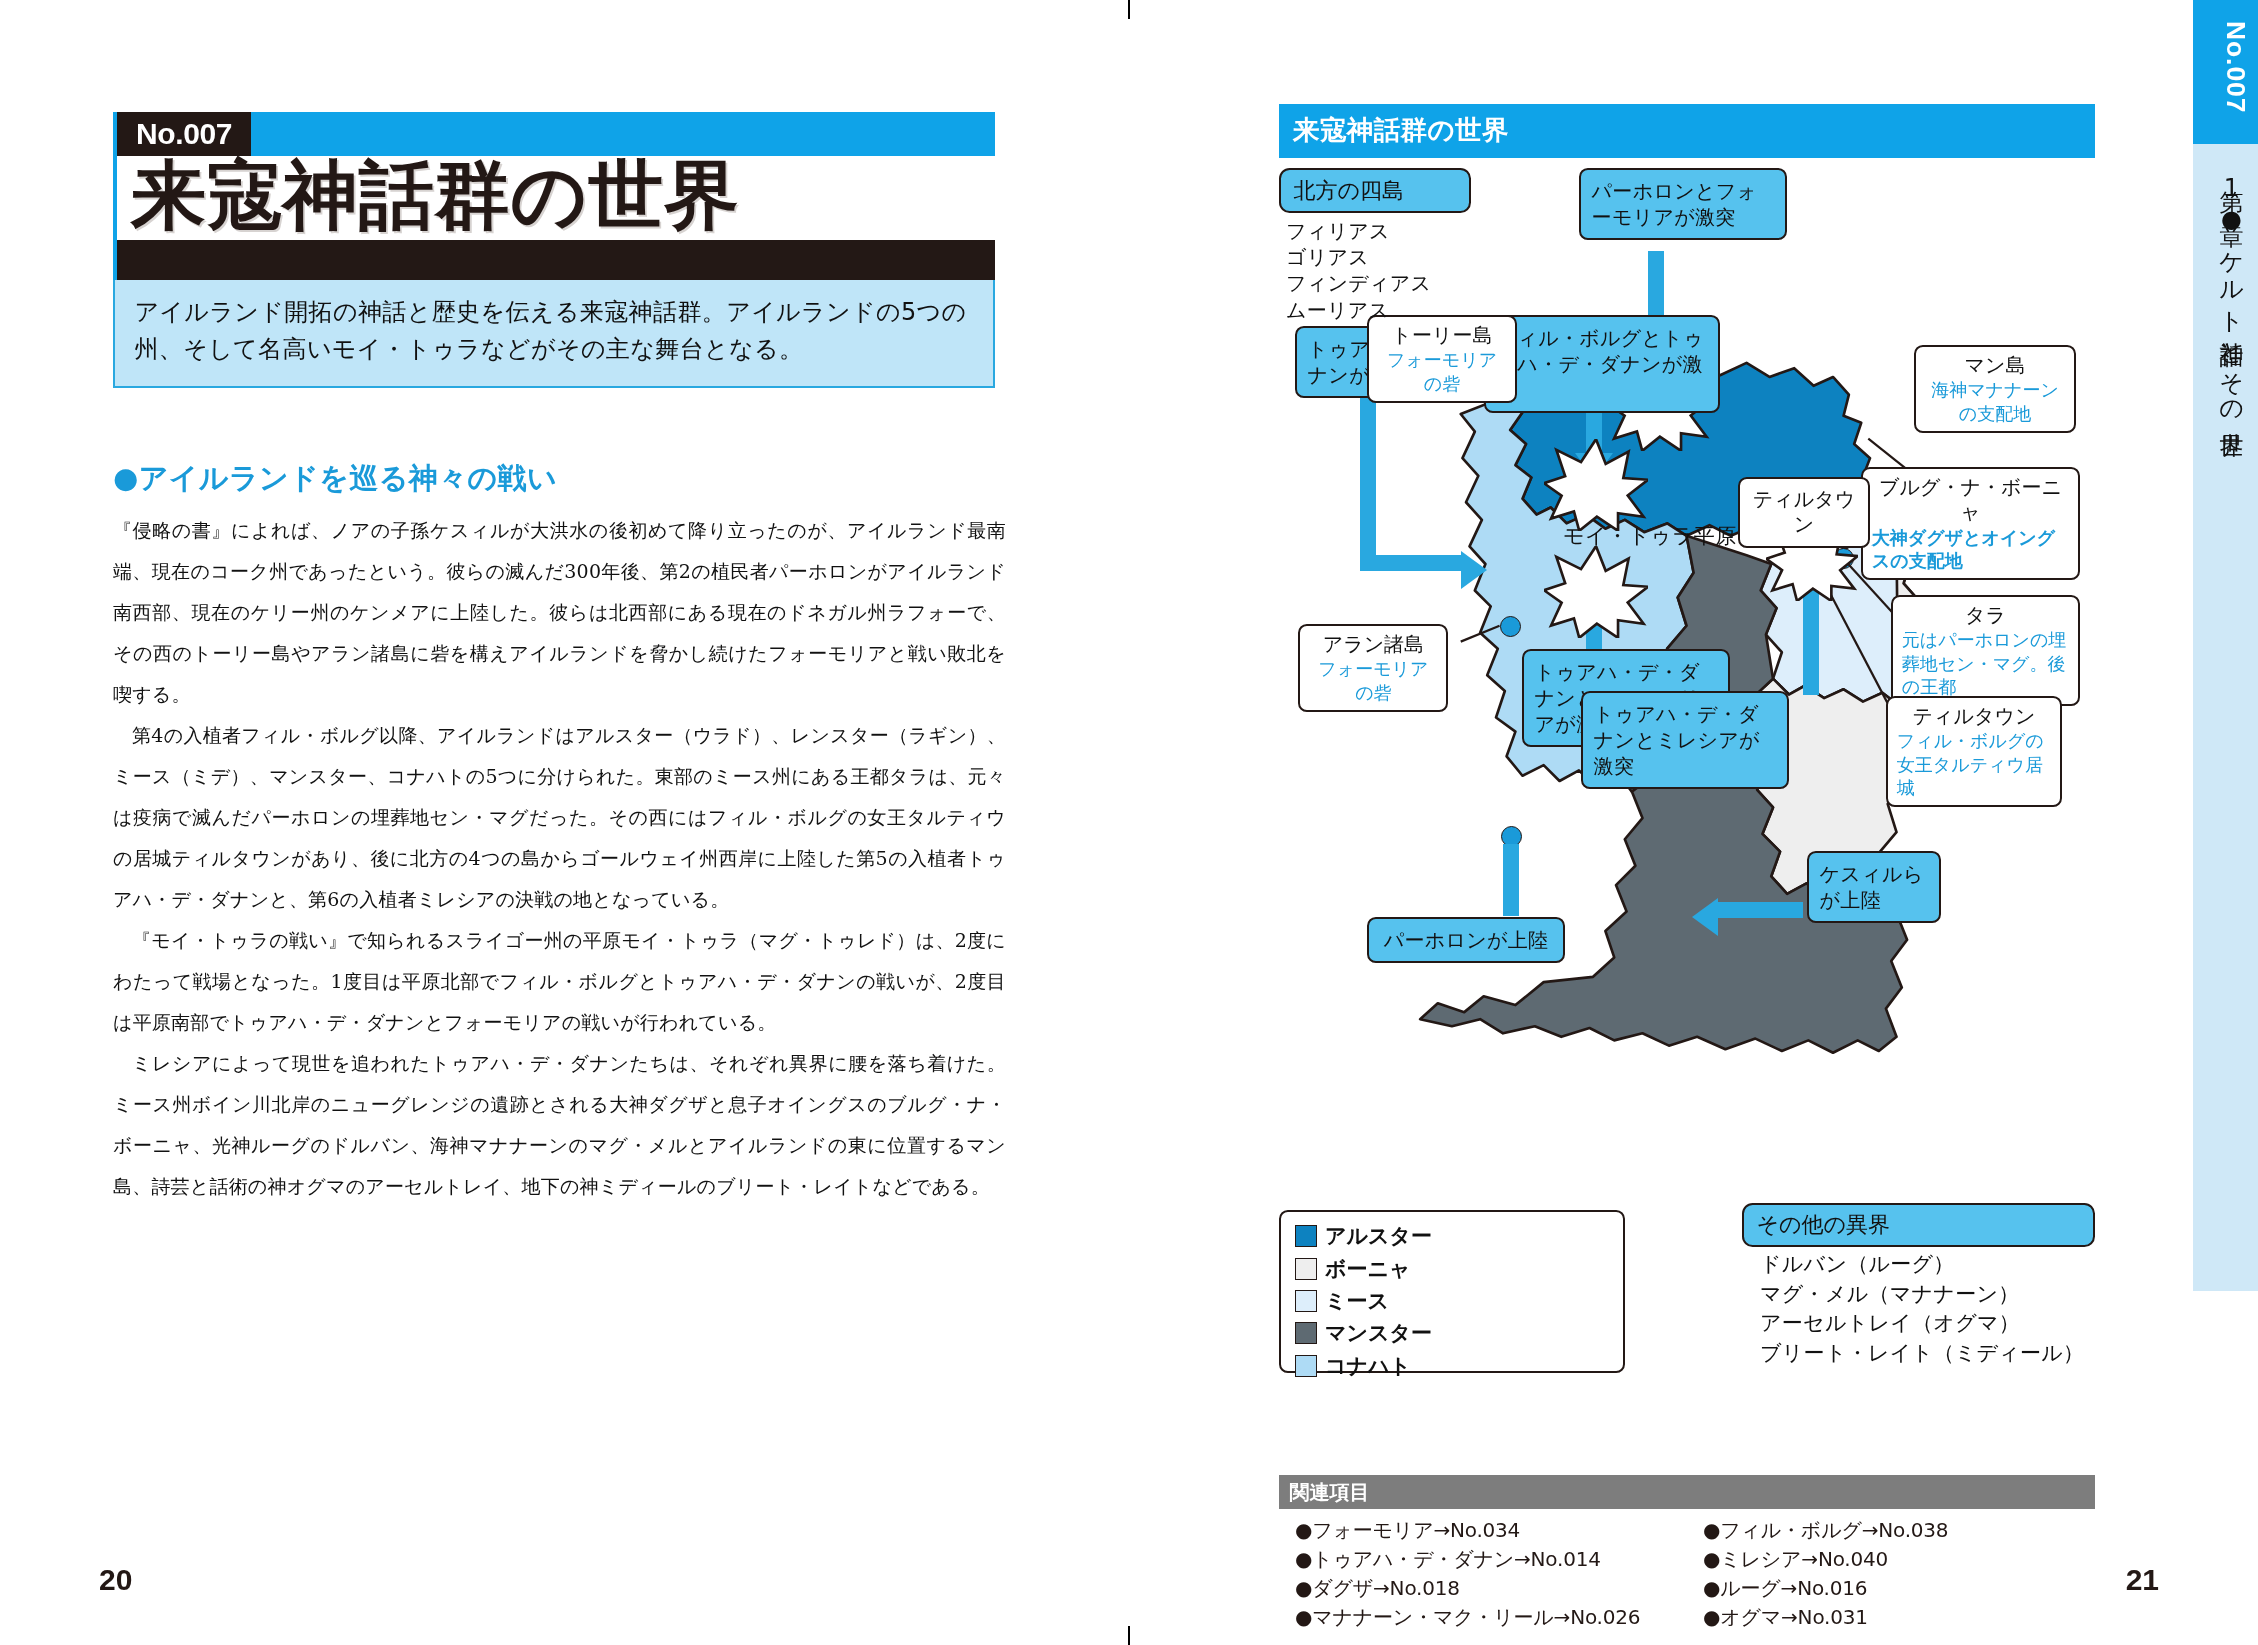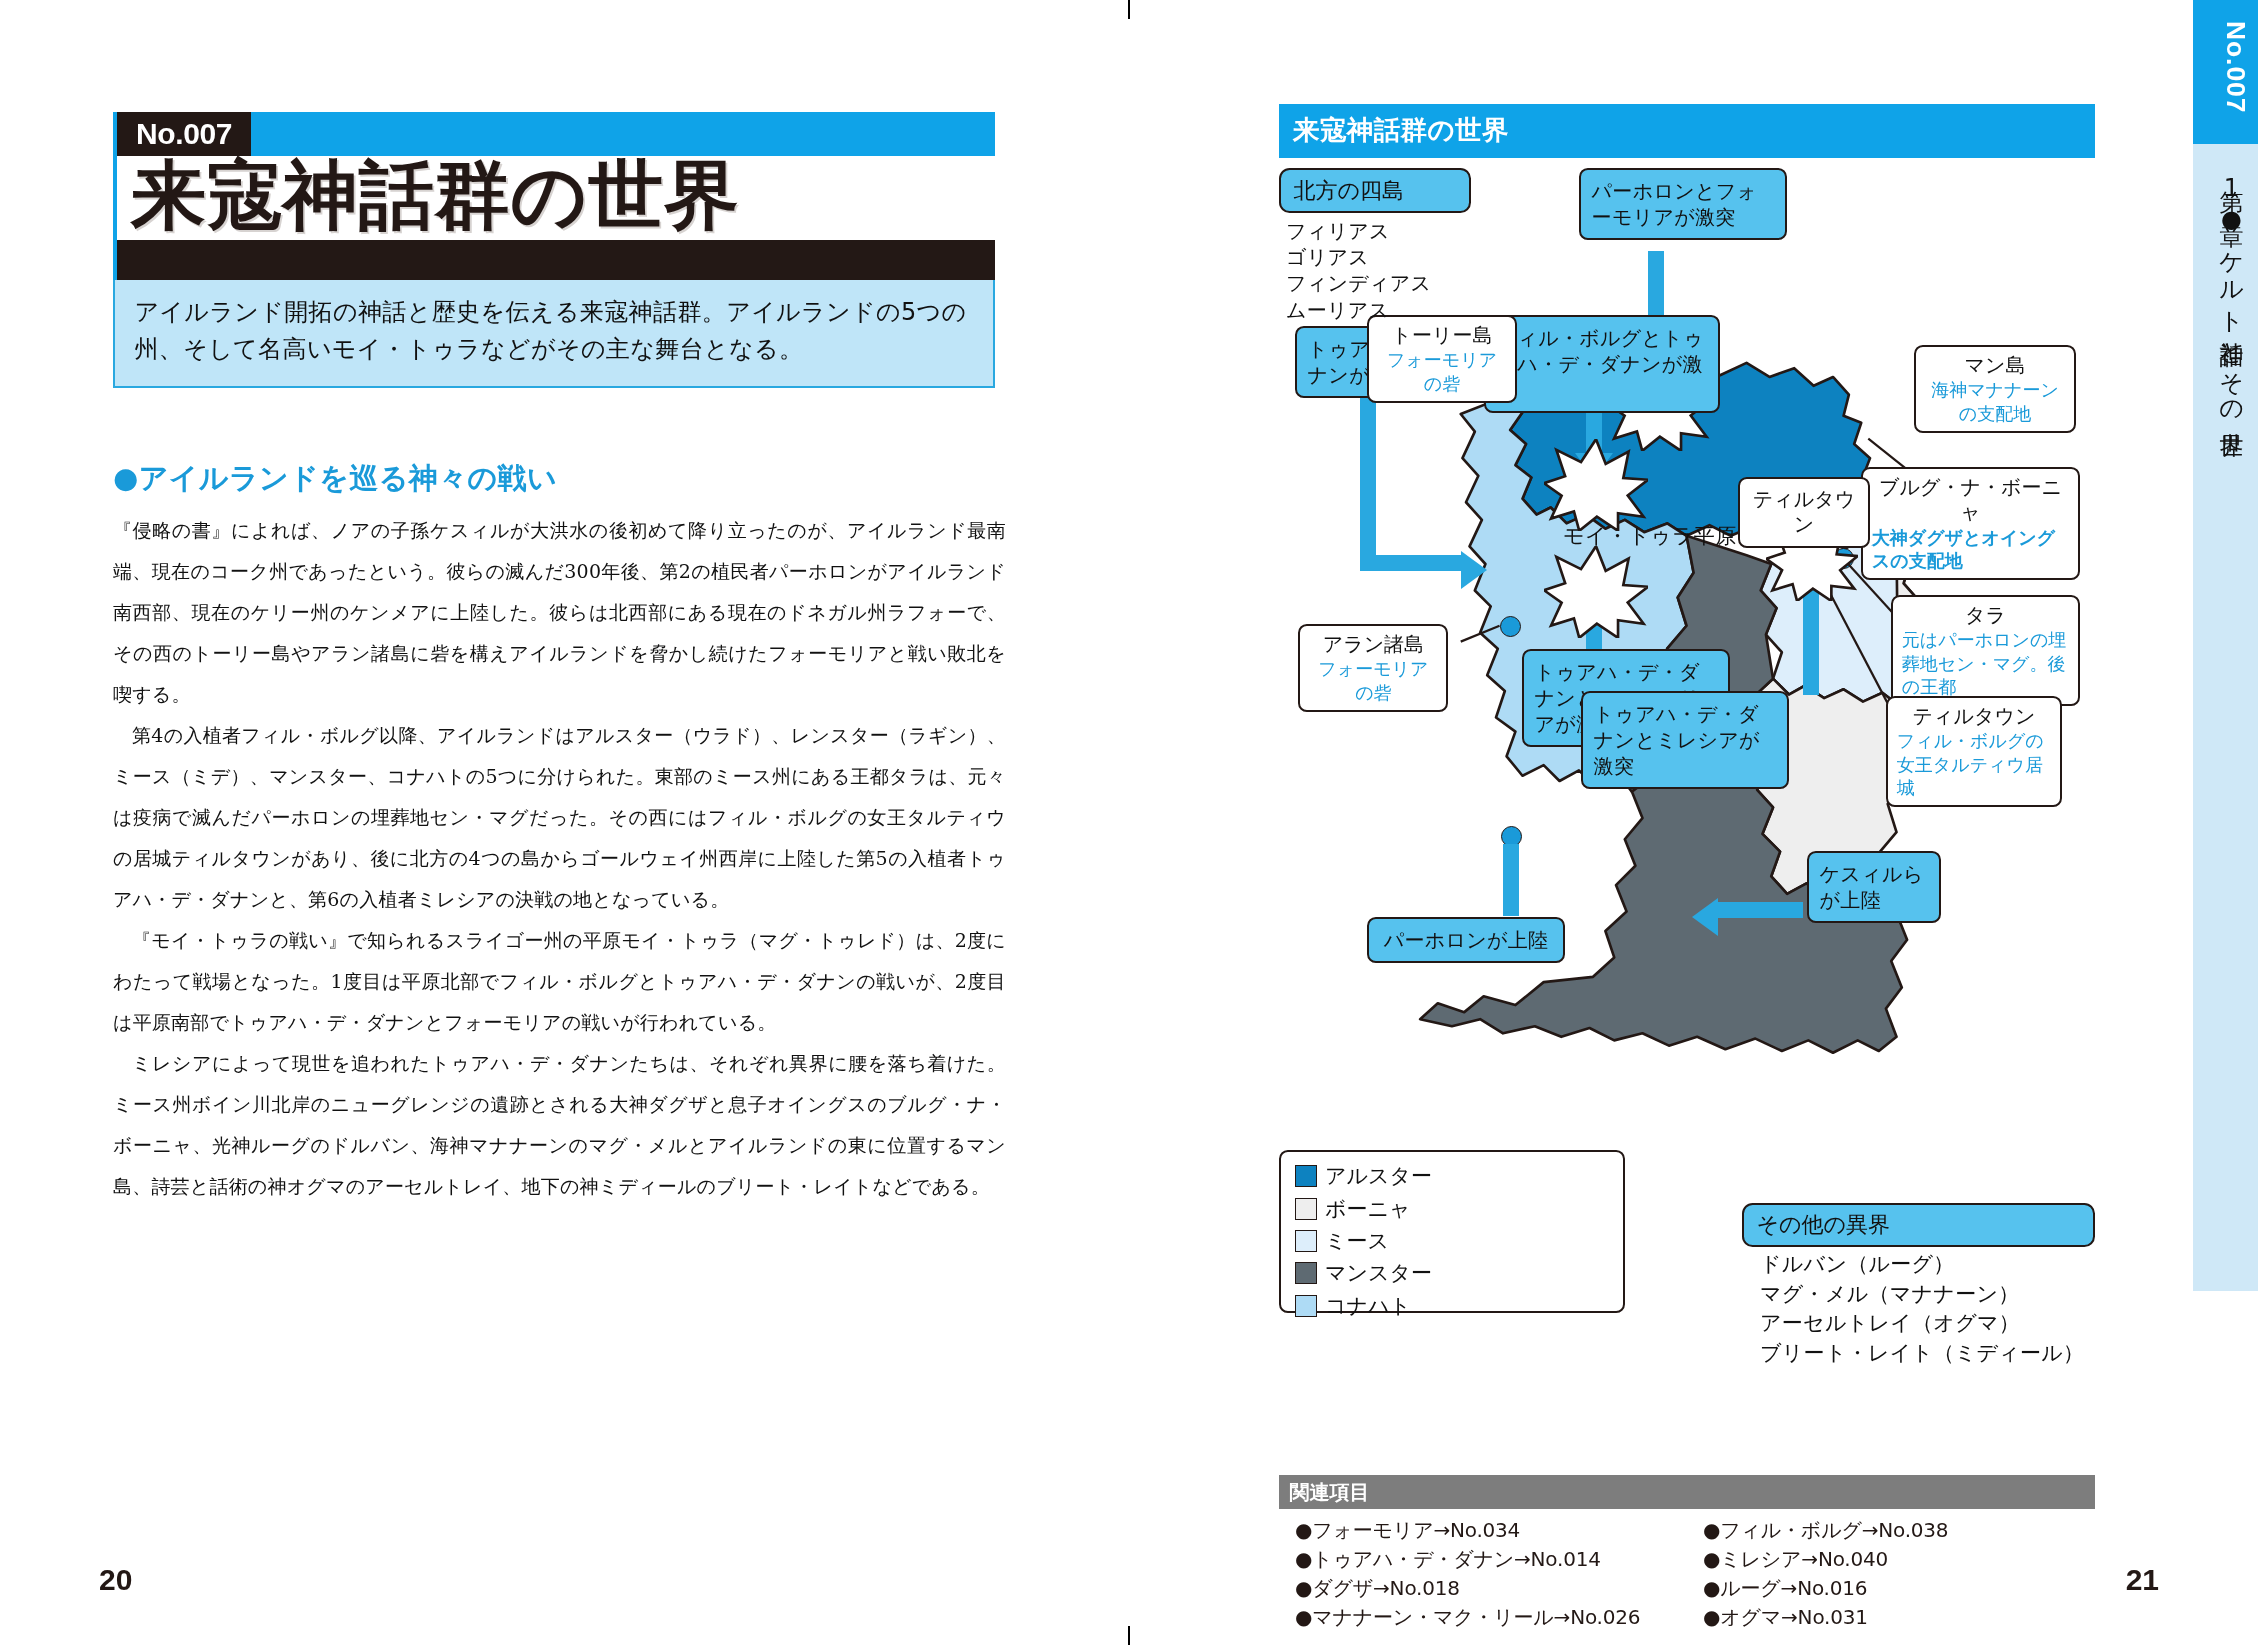--- a/index.html
+++ b/index.html
@@ -112,23 +112,23 @@
   }
   .dot{
     position:absolute;width:19.4px;height:19.4px;border-radius:50%;
     background:#1a9ad9;border:1.8px solid #231815;
   }
   .arrow{position:absolute;background:#29a8e0;}
   .arrowhead{position:absolute;width:0;height:0;}
 
   
   .legend-box{
-    position:absolute;left:0;top:992px;width:346px;height:163px;
+    position:absolute;left:0;top:1052px;width:346px;height:163px;
     box-sizing:border-box;background:#fff;
-    border:2.2px solid #231815;border-radius:8.8px;padding:10.6px 14px;
+    border:2.2px solid #231815;border-radius:8.8px;padding:10.6px 14px;font-weight:bold;
   }
   .legend-row{display:flex;align-items:center;gap:8px;margin-bottom:4.4px;}
   .swatch{width:22px;height:22px;border:1.8px solid #231815;box-sizing:border-box;}
   .legend-label{font-size:21px;font-family:"DejaVu Sans",sans-serif;color:#111;}
 
   .other-pill{
     position:absolute;left:463px;top:1045px;width:353px;box-sizing:border-box;
     background:#56c2ee;border:2.2px solid #231815;border-radius:10.6px;
     font-size:22px;padding:5.3px 12.4px;color:#111;
     font-family:"DejaVu Sans",sans-serif;

